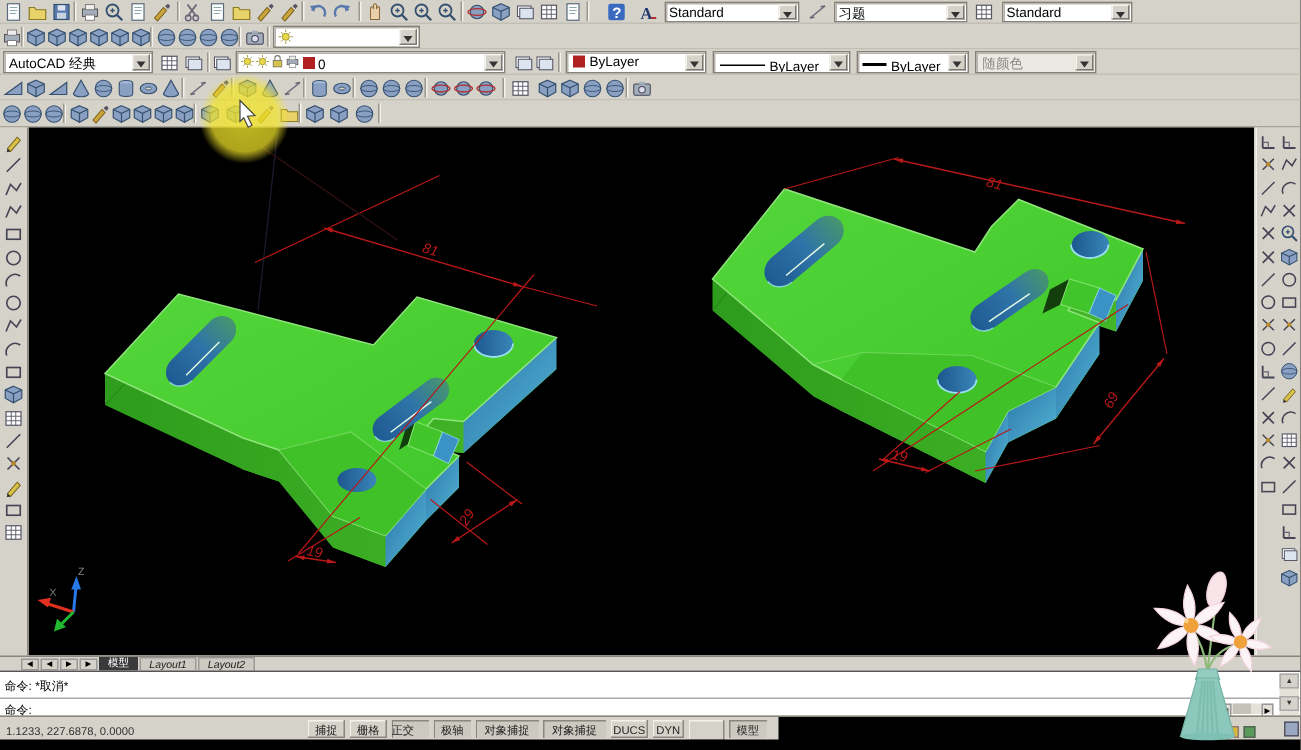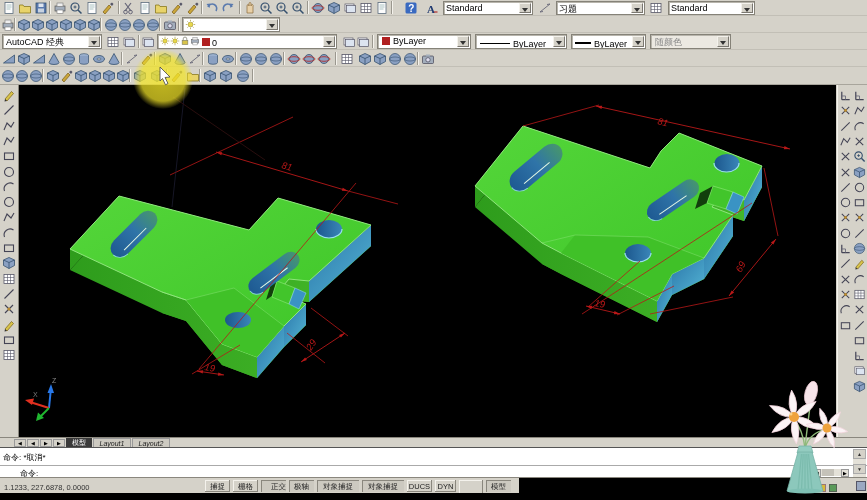--- a/index.html
+++ b/index.html
@@ -742,32 +742,32 @@
 <div style="position:absolute;left:27px;top:1px;width:12px;height:8px;background:#d5d2c9;border:1px solid #999;font-size:5px;text-align:center;line-height:7px">◀</div>
 <div style="position:absolute;left:40px;top:1px;width:12px;height:8px;background:#d5d2c9;border:1px solid #999;font-size:5px;text-align:center;line-height:7px">▶</div>
 <div style="position:absolute;left:53px;top:1px;width:12px;height:8px;background:#d5d2c9;border:1px solid #999;font-size:5px;text-align:center;line-height:7px">▶</div>
 <div style="position:absolute;left:66px;top:0px;width:26px;height:10px;background:#3a3a3a;color:#fff;font-size:7px;text-align:center;line-height:10px">模型</div>
 <div style="position:absolute;left:93px;top:0px;width:38px;height:10px;background:#cdcac1;color:#222;font-size:7px;font-style:italic;text-align:center;line-height:10px;border:1px solid #999">Layout1</div>
 <div style="position:absolute;left:132px;top:0px;width:38px;height:10px;background:#cdcac1;color:#222;font-size:7px;font-style:italic;text-align:center;line-height:10px;border:1px solid #999">Layout2</div>
 </div>
 <div style="position:absolute;left:0;top:447px;width:867px;height:30px;background:#fff;border-top:1px solid #555">
 <div style="position:absolute;left:3px;top:4px;font-size:8px;color:#000">命令: *取消*</div>
 <div style="position:absolute;left:0;top:17px;width:867px;border-top:1px solid #aaa"></div>
-<div style="position:absolute;left:20px;top:20px;font-size:8px;color:#000">命令:</div>
+<div style="position:absolute;left:3px;top:20px;font-size:8px;color:#000">命令:</div>
 <div style="position:absolute;right:1px;top:1px;width:13px;height:28px;background:#e4e1d8">
       <div style="height:10px;border:1px solid #aaa;background:#d5d2c9;font-size:5px;text-align:center;line-height:9px;color:#333">▲</div>
       <div style="height:10px;border:1px solid #aaa;background:#d5d2c9;font-size:5px;text-align:center;line-height:9px;color:#333;margin-top:5px">▼</div>
     </div>
 <div style="position:absolute;right:18px;bottom:1px;width:36px;height:7px;background:#e4e1d8;font-size:5px"><span style="float:left;border:1px solid #999;width:8px;text-align:center">◀</span><span style="float:right;border:1px solid #999;width:8px;text-align:center">▶</span><span style="display:inline-block;width:12px;height:7px;background:#c5c2b9;margin-left:1px"></span></div>
 </div>
 <div style="position:absolute;left:0;top:477px;width:867px;height:16px;background:#d5d2c9;border-top:1px solid #8a877e">
 <div style="position:absolute;left:4px;top:4.5px;font-size:7.5px;color:#333">1.1233,  227.6878,  0.0000</div>
 <div style="position:absolute;left:205px;top:2px;width:25px;height:12px;background:#d5d2c9;box-shadow:inset -1px -1px 0 #8a877e, inset 1px 1px 0 #f4f2ec;font-size:7.5px;color:#222;text-align:center;padding-top:2px;white-space:nowrap;overflow:hidden">捕捉</div>
 <div style="position:absolute;left:233px;top:2px;width:25px;height:12px;background:#d5d2c9;box-shadow:inset -1px -1px 0 #8a877e, inset 1px 1px 0 #f4f2ec;font-size:7.5px;color:#222;text-align:center;padding-top:2px;white-space:nowrap;overflow:hidden">栅格</div>
-<div style="position:absolute;left:261px;top:2px;width:25px;height:12px;background:#ccc9c0;box-shadow:inset 1px 1px 0 #8a877e;font-size:7.5px;color:#222;text-align:right;padding-top:2px;white-space:nowrap;overflow:hidden">正交</div>
+<div style="position:absolute;left:261px;top:2px;width:25px;height:12px;background:#ccc9c0;box-shadow:inset 1px 1px 0 #8a877e;font-size:7.5px;color:#222;text-align:left;padding-top:2px;white-space:nowrap;overflow:hidden">正交</div>
 <div style="position:absolute;left:289px;top:2px;width:25px;height:12px;background:#ccc9c0;box-shadow:inset 1px 1px 0 #8a877e;font-size:7.5px;color:#222;text-align:center;padding-top:2px;white-space:nowrap;overflow:hidden">极轴</div>
 <div style="position:absolute;left:317px;top:2px;width:42px;height:12px;background:#ccc9c0;box-shadow:inset 1px 1px 0 #8a877e;font-size:7.5px;color:#222;text-align:center;padding-top:2px;white-space:nowrap;overflow:hidden">对象捕捉</div>
 <div style="position:absolute;left:362px;top:2px;width:42px;height:12px;background:#ccc9c0;box-shadow:inset 1px 1px 0 #8a877e;font-size:7.5px;color:#222;text-align:center;padding-top:2px;white-space:nowrap;overflow:hidden">对象捕捉</div>
 <div style="position:absolute;left:407px;top:2px;width:25px;height:12px;background:#d5d2c9;box-shadow:inset -1px -1px 0 #8a877e, inset 1px 1px 0 #f4f2ec;font-size:7.5px;color:#222;text-align:center;padding-top:2px;white-space:nowrap;overflow:hidden">DUCS</div>
 <div style="position:absolute;left:435px;top:2px;width:21px;height:12px;background:#d5d2c9;box-shadow:inset -1px -1px 0 #8a877e, inset 1px 1px 0 #f4f2ec;font-size:7.5px;color:#222;text-align:center;padding-top:2px;white-space:nowrap;overflow:hidden">DYN</div>
 <div style="position:absolute;left:459px;top:2px;width:24px;height:12px;background:#d5d2c9;box-shadow:inset -1px -1px 0 #8a877e, inset 1px 1px 0 #f4f2ec;font-size:7.5px;color:#222;text-align:right;padding-top:14px;white-space:nowrap;overflow:hidden">线宽</div>
 <div style="position:absolute;left:486px;top:2px;width:25px;height:12px;background:#ccc9c0;box-shadow:inset 1px 1px 0 #8a877e;font-size:7.5px;color:#222;text-align:center;padding-top:2px;white-space:nowrap;overflow:hidden">模型</div>
 <div style="position:absolute;left:519px;top:0;width:296px;height:16px;background:#000"></div>
 <div style="position:absolute;left:818px;top:6px;width:8px;height:8px;background:#d8b93a;border:1px solid #977">&nbsp;</div>
 <div style="position:absolute;left:829px;top:6px;width:8px;height:8px;background:#5a9a5a;border:1px solid #565">&nbsp;</div>

